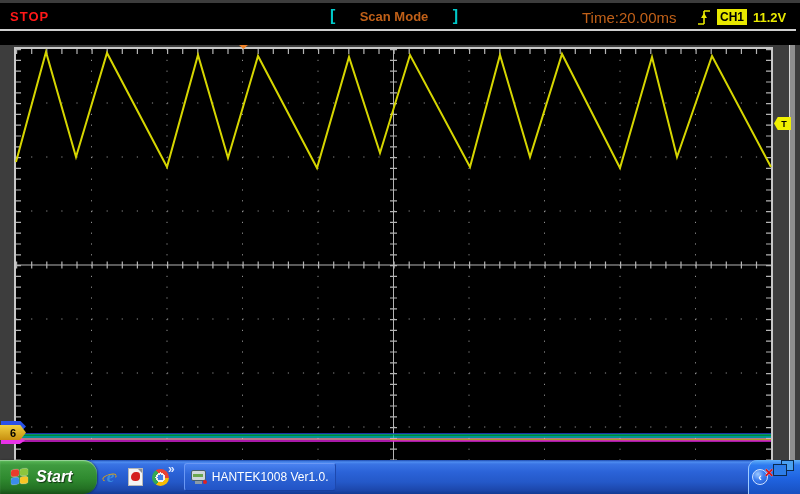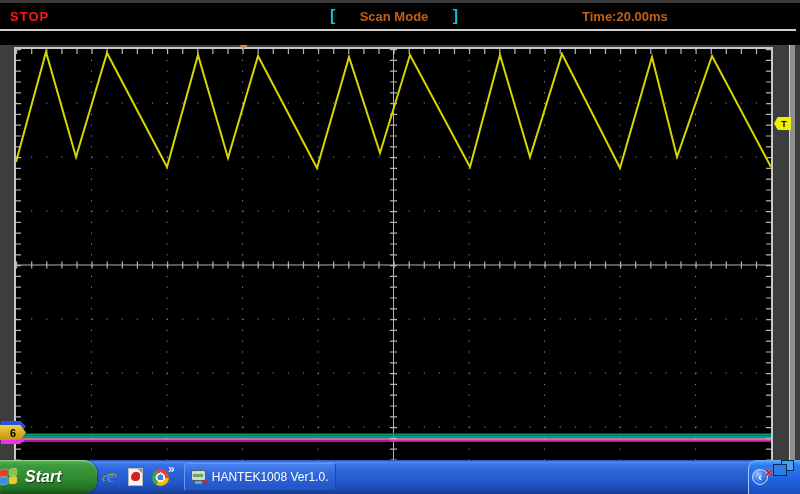--- a/index.html
+++ b/index.html
@@ -8,21 +8,21 @@
   .app{position:relative;width:800px;height:494px;background:#3d3d3d;}
 
   
   .topbar{position:absolute;left:0;top:0;width:800px;height:45px;background:#000;
           border-top:3px solid #3c3c3c;box-sizing:border-box;z-index:3;}
   .stop{position:absolute;left:10px;top:6px;color:#ff1818;font-size:13px;font-weight:bold;letter-spacing:1px;}
   .scanbox{position:absolute;left:330px;top:3px;width:128px;height:20px;
            display:flex;align-items:center;justify-content:space-between;}
   .bracket{color:#00c8c8;font-size:16px;font-weight:bold;line-height:18px;}
   .scanlabel{color:#c06018;font-size:13px;font-weight:bold;}
-  .timelabel{position:absolute;left:582px;top:6px;color:#c06018;font-size:13px;font-weight:bold;}
+  .timelabel{position:absolute;left:582px;top:6px;color:#c06018;font-size:15px;font-weight:normal;}
   .triggroup{position:absolute;left:697px;top:3px;height:22px;display:flex;align-items:center;gap:6px;}
   .ch1badge{background:#e8e800;color:#000;font-size:12px;font-weight:bold;padding:1px 3px;}
   .voltlabel{color:#e8e800;font-size:13px;font-weight:bold;}
   .sep{position:absolute;left:0;top:29px;width:796px;height:2px;background:#cfcfcf;z-index:3;}
 
   
   #scope{position:absolute;left:0;top:0;width:800px;height:461px;z-index:1;}
   .rightstrip{position:absolute;left:789px;top:2px;width:5px;height:458px;
               background:#8f8f8f;border-left:1px solid #d6d6d6;z-index:2;}
 
@@ -37,21 +37,21 @@
   .chm-blue{left:1px;top:421px;width:25px;height:11px;background:#2a52e8;}
   .chm-magenta{left:1px;top:437px;width:24px;height:7px;background:#e832e8;}
   .chm-yellow{left:0;top:425px;width:26px;height:15px;font-size:11px;
               background:linear-gradient(180deg,#f0d040,#c89010);}
 
   
   .taskbar{position:absolute;left:0;top:460px;width:800px;height:34px;z-index:4;
      background:linear-gradient(180deg,#1c4ab0 0%,#4e8df0 6%,#3a74e4 12%,#2b63d8 35%,#2458c8 65%,#1c46aa 90%,#123a92 100%);}
   .startbtn{position:absolute;left:0;top:0;width:97px;height:34px;border-radius:0 14px 14px 0;
      background:linear-gradient(180deg,#5aba58 0%,#3f9b3f 15%,#2f8a2f 55%,#237023 85%,#174f17 100%);
-     display:flex;align-items:center;gap:6px;padding-left:0;box-sizing:border-box;
+     display:flex;align-items:center;gap:6px;padding-left:11px;box-sizing:border-box;
      box-shadow:inset 0 1px 1px rgba(255,255,255,.4),1px 0 2px rgba(0,0,0,.4);cursor:pointer;}
   .startlabel{color:#fff;font-size:16px;font-weight:bold;font-style:italic;
      text-shadow:1px 1px 1px rgba(0,0,0,.6);}
   .flag{position:relative;width:19px;height:17px;transform:skewY(-6deg);}
   .flag div{position:absolute;width:8px;height:7px;border-radius:2px;box-shadow:0 0 1px #fff;}
   .f-r{left:0;top:0;background:#e83c2c;} .f-g{left:9px;top:0;background:#8cc63e;}
   .f-b{left:0;top:8px;background:#3b8cea;} .f-y{left:9px;top:8px;background:#f7c525;}
 
   .qlaunch{position:absolute;left:100px;top:0;height:34px;display:flex;align-items:center;gap:9px;padding-left:2px;}
   .ie{position:relative;width:17px;height:17px;font-family:"Liberation Serif",serif;
@@ -133,20 +133,28 @@
     </svg>
 
   <div class="topbar">
     <span class="stop">STOP</span>
     <span class="scanbox">
         <span class="bracket">[</span>
         <span class="scanlabel">Scan Mode</span>
         <span class="bracket">]</span>
       </span>
     <span class="timelabel">Time:20.00ms</span>
+    <span class="triggroup">
+      <svg width="14" height="19">
+        <path d="M1,16 H7 M7,16 V3 M7,3 H13" stroke="#e8e800" stroke-width="1.6" fill="none"></path>
+        <path d="M4,10 L10,10 L7,5 Z" fill="#e8e800"></path>
+      </svg>
+      <span class="ch1badge">CH1</span>
+      <span class="voltlabel">11.2V</span>
+    </span>
   </div>
   <div class="sep"></div>
   <div class="rightstrip"></div>
 
   <div class="marker trig-top">T</div>
   <div class="marker trig-right">T</div>
   <div class="marker chm chm-blue"></div>
   <div class="marker chm chm-magenta"></div>
   <div class="marker chm chm-yellow">6</div>
 

